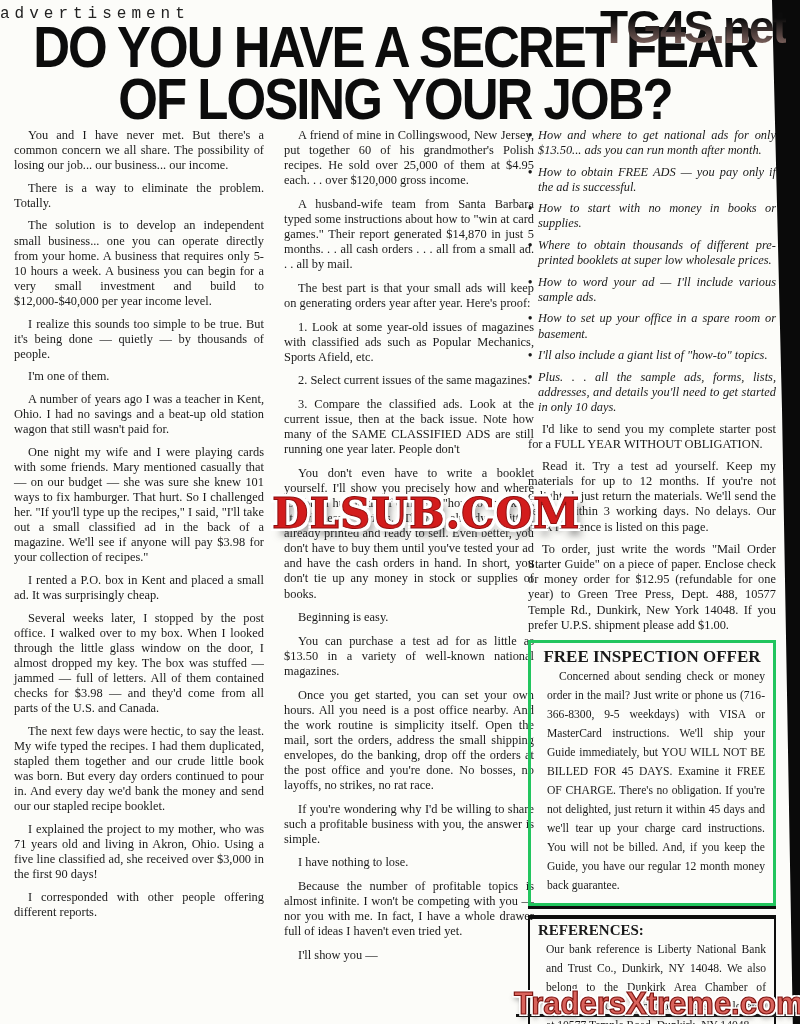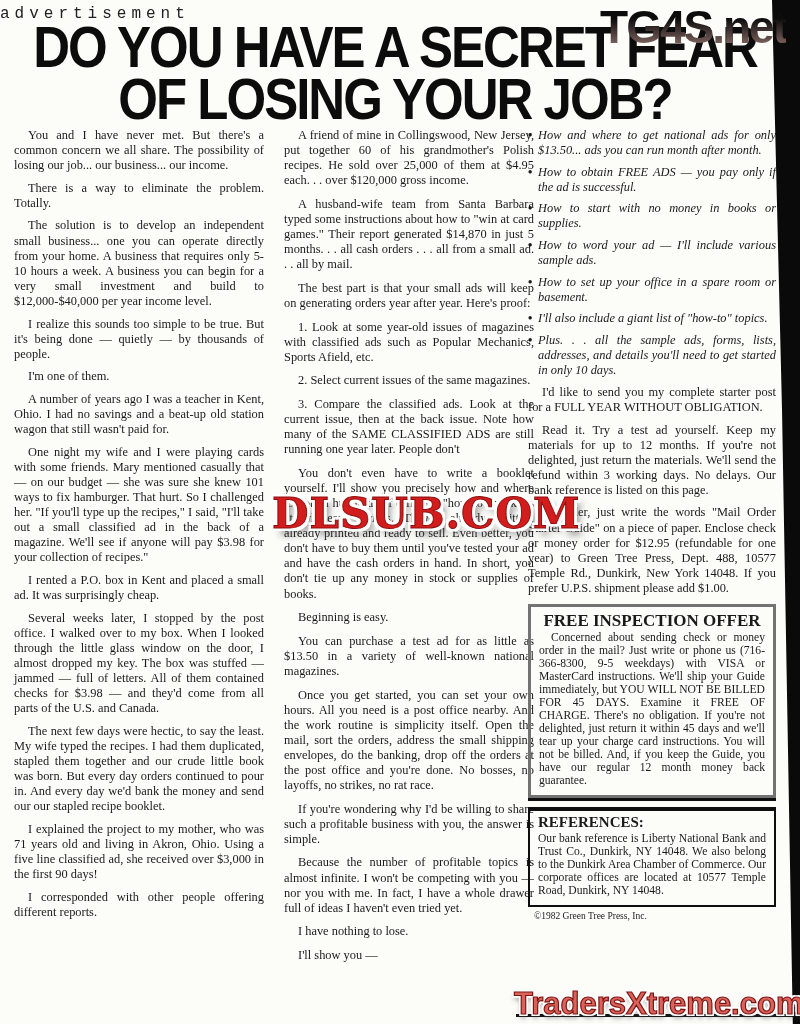--- a/index.html
+++ b/index.html
@@ -42,29 +42,29 @@
     font-style:italic;text-indent:0;margin:0 0 6.5px 0;
     padding-left:10px;position:relative;
   }
   .bullets p::before{
     content:"\2022";position:absolute;left:0;top:0;
     font-style:normal;font-weight:bold;
   }
 
   
   .offer-box{
-    border:3px solid #737373;margin-top:6px;padding:6px 8px 8px 8px;
+    border:3px solid #22c55e;margin-top:6px;padding:6px 8px 8px 8px;
     box-shadow:0 3px 0 #0e0e0e;
   }
   .offer-box h3{
     margin:0 0 3px 0;text-align:center;
     font-family:"Liberation Serif", serif;font-size:17px;letter-spacing:0px;
   }
   .offer-box .body, .refs-box .body{
-    font-size:11.6px;line-height:13px;text-align:justify;text-indent:12px;
+    font-size:11.6px;line-height:19px;text-align:justify;text-indent:12px;margin-left:8px;
   }
   .refs-box{
     border:2px solid #0e0e0e;border-top-width:4px;margin-top:9px;
     padding:4px 8px 8px 8px;
   }
   .refs-box h3{margin:0 0 2px 0;font-size:15px;font-family:"Liberation Serif", serif;}
   .refs-box .body{text-indent:0;}
   .copyright{font-size:9.5px;margin-top:2px;padding-left:6px;color:#222;}
   .bottom-rule{
     position:absolute;left:516px;top:1014px;width:282px;height:3px;background:#141414;
@@ -139,30 +139,31 @@
       <p>A husband-wife team from Santa Barbara typed some instructions about how to "win at card games." Their report generated $14,870 in just 5 months. . . all cash orders . . . all from a small ad. . . all by mail.</p>
       <p>The best part is that your small ads will keep on generating orders year after year. Here's proof:</p>
       <p>1. Look at some year-old issues of magazines with classified ads such as Popular Mechanics, Sports Afield, etc.</p>
       <p>2. Select current issues of the same magazines.</p>
       <p>3. Compare the classified ads. Look at the current issue, then at the back issue. Note how many of the SAME CLASSIFIED ADS are still running one year later. People don't</p>
       <p>You don't even have to write a booklet yourself. I'll show you precisely how and where to obtain hundreds of different "how-to" booklets at wholesale prices. They're already written, already printed and ready to sell. Even better, you don't have to buy them until you've tested your ad and have the cash orders in hand. In short, you don't tie up any money in stock or supplies of books.</p>
       <p>Beginning is easy.</p>
       <p>You can purchase a test ad for as little as $13.50 in a variety of well-known national magazines.</p>
       <p>Once you get started, you can set your own hours. All you need is a post office nearby. And the work routine is simplicity itself. Open the mail, sort the orders, address the small shipping envelopes, do the banking, drop off the orders at the post office and you're done. No bosses, no layoffs, no strikes, no rat race.</p>
       <p>If you're wondering why I'd be willing to share such a profitable business with you, the answer is simple.</p>
+      <p>I have nothing to lose.</p>
       <p>Because the number of profitable topics is almost infinite. I won't be competing with you — nor you with me. In fact, I have a whole drawer full of ideas I haven't even tried yet.</p>
-      <p>I have nothing to lose.</p>
       <p>I'll show you —</p>
     </div>
 
   <div class="col" id="col3">
     <div class="bullets">
         <p>How and where to get national ads for only $13.50... ads you can run month after month.</p>
         <p>How to obtain FREE ADS — you pay only if the ad is successful.</p>
         <p>How to start with no money in books or supplies.</p>
+        <p>Where to obtain thousands of different pre-printed booklets at super low wholesale prices.</p>
         <p>How to word your ad — I'll include various sample ads.</p>
         <p>How to set up your office in a spare room or basement.</p>
         <p>I'll also include a giant list of "how-to" topics.</p>
         <p>Plus. . . all the sample ads, forms, lists, addresses, and details you'll need to get started in only 10 days.</p>
       </div>
     <div>
         <p>I'd like to send you my complete starter post for a FULL YEAR WITHOUT OBLIGATION.</p>
         <p>Read it. Try a test ad yourself. Keep my materials for up to 12 months. If you're not delighted, just return the materials. We'll send the refund within 3 working days. No delays. Our bank reference is listed on this page.</p>
         <p>To order, just write the words "Mail Order Starter Guide" on a piece of paper. Enclose check or money order for $12.95 (refundable for one year) to Green Tree Press, Dept. 488, 10577 Temple Rd., Dunkirk, New York 14048. If you prefer U.P.S. shipment please add $1.00.</p>
       </div>

